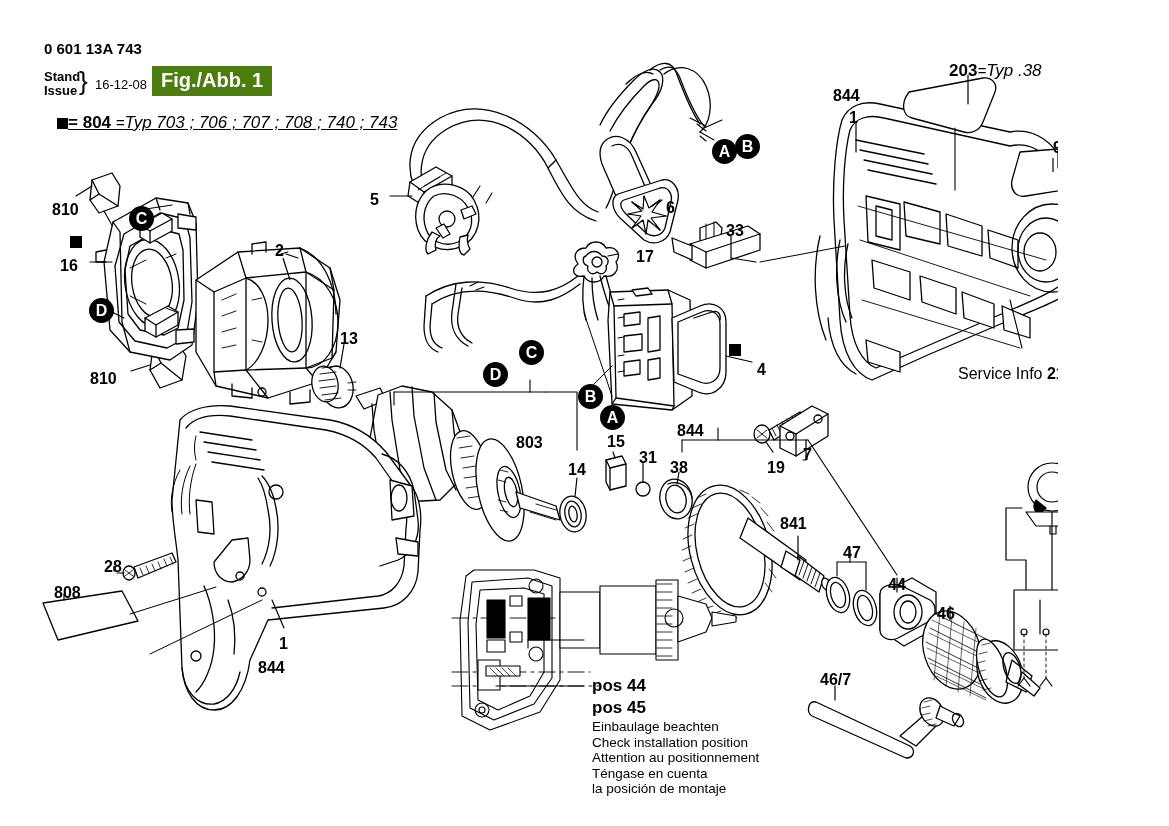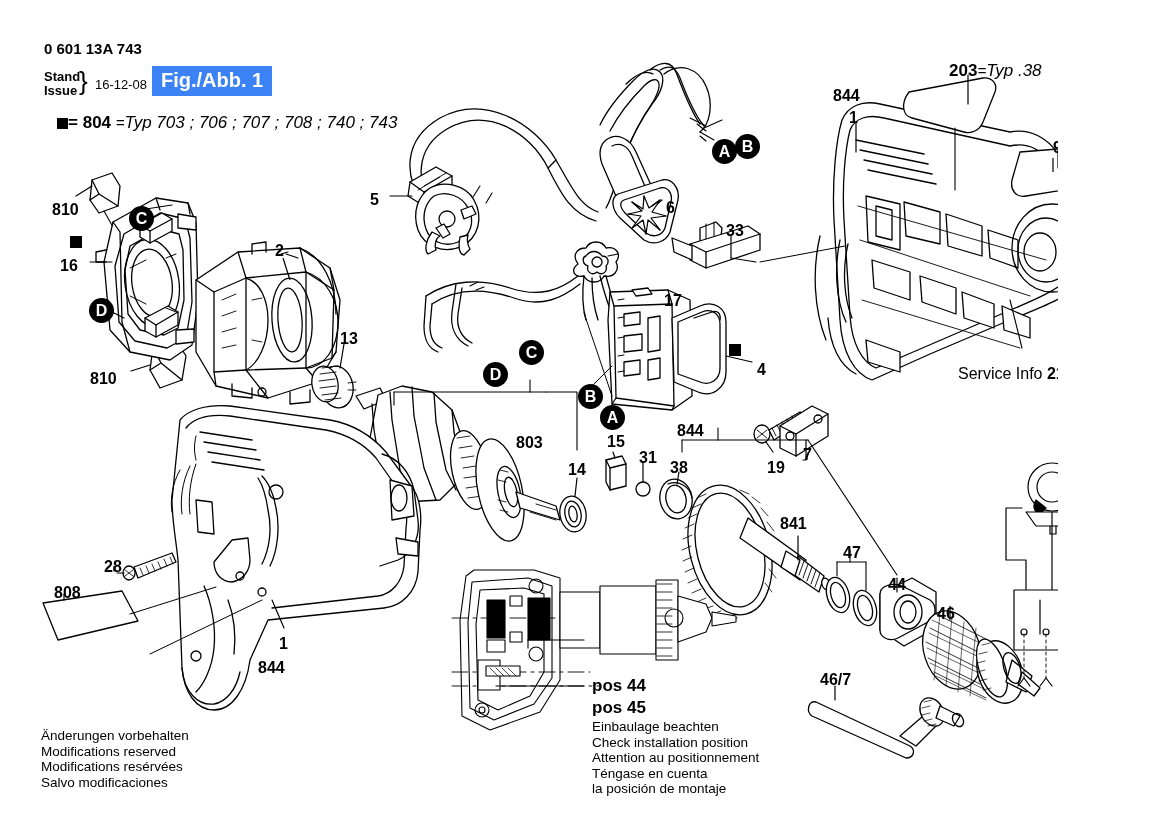--- a/index.html
+++ b/index.html
@@ -38,21 +38,21 @@
   }
   .stand{
     position:absolute;
     font-size:13px;
     font-weight:bold;
     line-height:13px;
     white-space:nowrap;
   }
   .figbox{
     position:absolute;
-    background:#3b82f6;
+    background:#4d7c0f;
     color:#ffffff;
     font-weight:bold;
     font-size:20px;
     padding:3px 9px 4px 9px;
     white-space:nowrap;
   }
   .legend{
     position:absolute;
     font-size:17px;
     font-weight:bold;
@@ -654,21 +654,21 @@
   </svg>
 
   <div class="hdr-num" style="left:44px; top:40px;">0 601 13A 743</div>
 
   <div class="stand" style="left:44px; top:70px;">Stand</div>
   <div class="stand" style="left:44px; top:84px;">Issue</div>
   <div class="brace" style="left:79px; top:68px;">}</div>
   <div class="stand" style="left:95px; top:78px; font-weight:normal;">16-12-08</div>
   <div class="figbox" style="left:152px; top:66px;">Fig./Abb. 1</div>
 
-  <div class="legend" style="left:57px; top:113px;">
+  <div class="legend" style="left:57px; top:113px;text-decoration:underline;">
     <span class="sqmark"></span><span>=</span>&nbsp;<span>804</span>&nbsp;<span class="ital cstart">=</span><span class="ital">Typ 703 ; 706 ; 707 ; 708 ; 740 ; 743</span>
   </div>
 
   <div class="legend" style="left:949px; top:61px;">
     <span>203</span><span class="ital cstart">=</span><span class="ital">Typ .38</span>
   </div>
 
   <div class="svc" style="left:958px; top:365px;">
     <span>Service Info</span>
     <b>218</b>
@@ -677,39 +677,33 @@
   <div class="pos" style="left:592px; top:676px;">pos 44</div>
   <div class="pos" style="left:592px; top:698px;">pos 45</div>
   <div class="note" style="left:592px; top:719px;">
     <div>Einbaulage beachten</div>
     <div>Check installation position</div>
     <div>Attention au positionnement</div>
     <div>Téngase en cuenta</div>
     <div>la posición de montaje</div>
   </div>
 
-  <div class="footer" style="left:41px; top:728px;">
-    <div>Änderungen vorbehalten</div>
-    <div>Modifications reserved</div>
-    <div>Modifications resérvées</div>
-    <div>Salvo modificaciones</div>
-  </div>
 
   <div class="sqabs" style="left:70px; top:236px;"></div>
   <div class="sqabs" style="left:729px; top:344px;"></div>
 
   <div id="callout-layer">
       <div class="lbl" style="left: 52px; top: 202px;">810</div>
       <div class="lbl" style="left: 60px; top: 258px;">16</div>
       <div class="lbl" style="left: 90px; top: 371px;">810</div>
       <div class="lbl" style="left: 275px; top: 243px;">2</div>
       <div class="lbl" style="left: 340px; top: 331px;">13</div>
       <div class="lbl" style="left: 370px; top: 192px;">5</div>
       <div class="lbl" style="left: 666px; top: 200px;">6</div>
-      <div class="lbl" style="left: 664px; top: 249px; margin-top: 44px;">17</div>
+      <div class="lbl" style="left: 636px; top: 249px;">17</div>
       <div class="lbl" style="left: 726px; top: 223px;">33</div>
       <div class="lbl" style="left: 757px; top: 362px;">4</div>
       <div class="lbl" style="left: 516px; top: 387px; margin-top: 48px;">803</div>
       <div class="lbl" style="left: 568px; top: 462px;">14</div>
       <div class="lbl" style="left: 607px; top: 434px;">15</div>
       <div class="lbl" style="left: 639px; top: 450px;">31</div>
       <div class="lbl" style="left: 677px; top: 423px;">844</div>
       <div class="lbl" style="left: 670px; top: 460px;">38</div>
       <div class="lbl" style="left: 780px; top: 516px;">841</div>
       <div class="lbl" style="left: 843px; top: 545px;">47</div>

